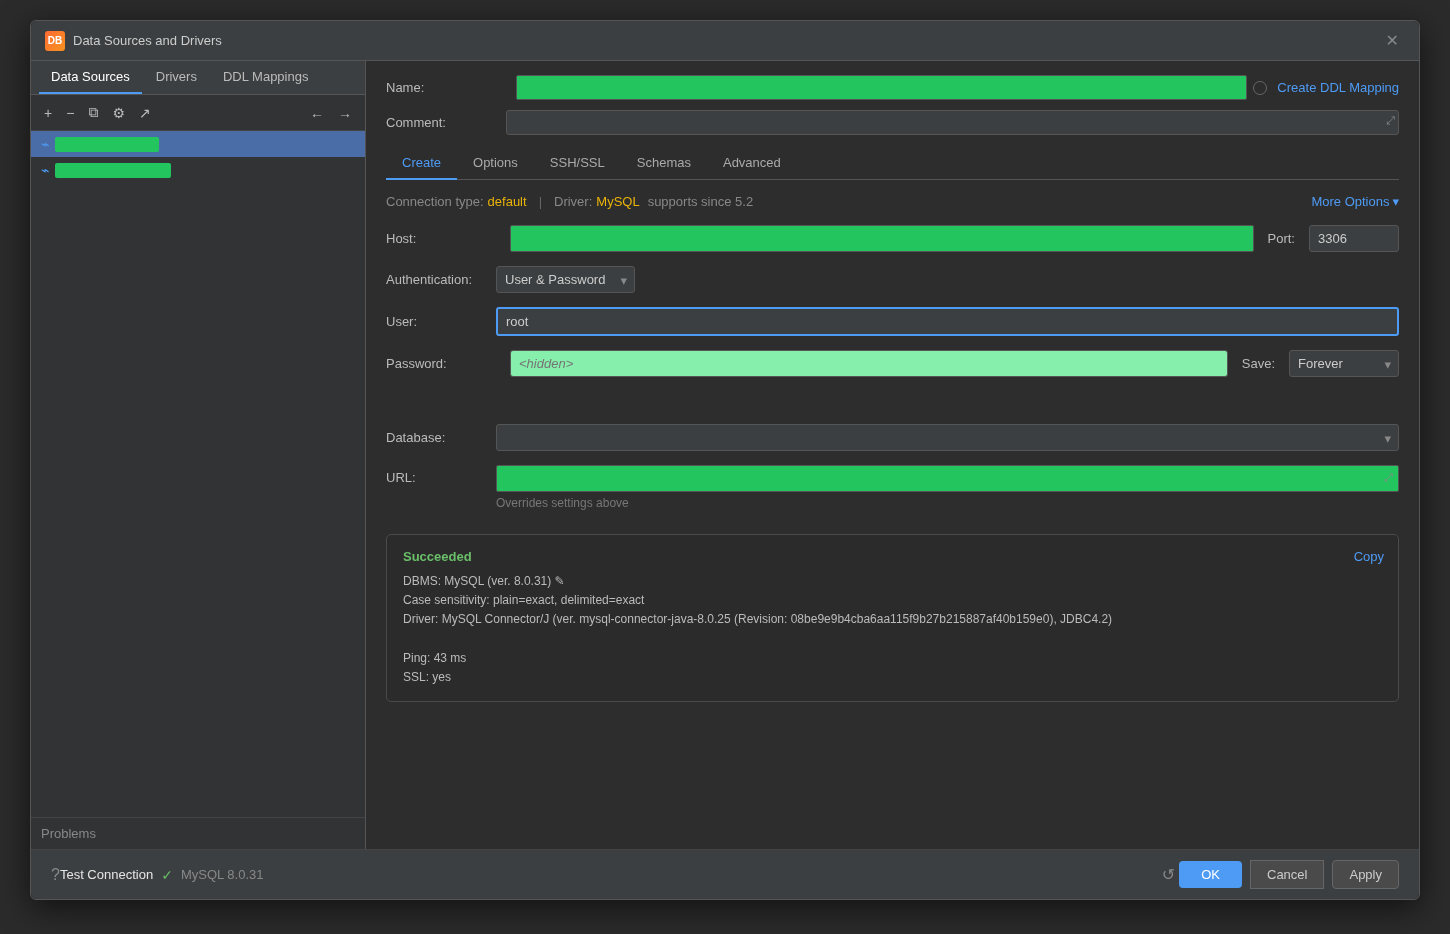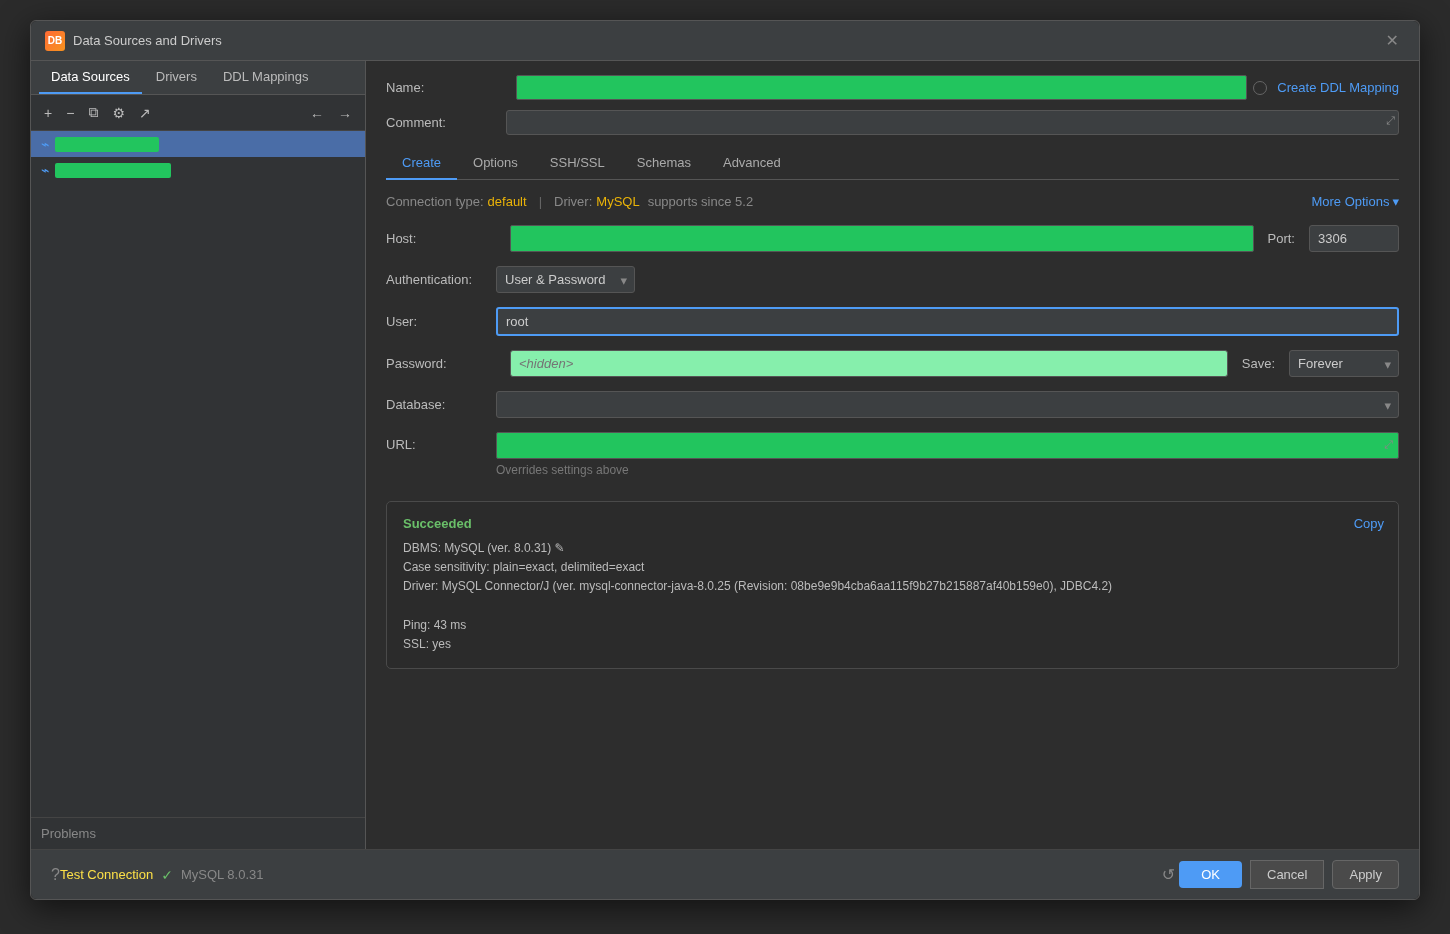--- a/index.html
+++ b/index.html
@@ -366,20 +366,21 @@
       right: 8px;
       top: 50%;
       transform: translateY(-50%);
       color: #888;
       pointer-events: none;
     }
     .db-row {
       display: flex;
       align-items: center;
       margin-bottom: 14px;
+      margin-top: 33px;
     }
     .db-label { width: 110px; flex-shrink: 0; color: #bbb; }
     .db-select-wrap {
       flex: 1;
       position: relative;
     }
     .db-select {
       width: 100%;
       background: #3c3f41;
       border: 1px solid #555;
@@ -473,21 +474,21 @@
       border-radius: 0 0 6px 6px;
       flex-shrink: 0;
     }
     .test-conn-area {
       display: flex;
       align-items: center;
       gap: 8px;
       flex: 1;
     }
     .test-conn-link {
-      color: #fde047;
+      color: #e5e5e5;
       cursor: pointer;
       font-size: 13px;
     }
     .test-check {
       color: #6abf69;
       font-size: 14px;
     }
     .test-version {
       color: #888;
       font-size: 13px;

